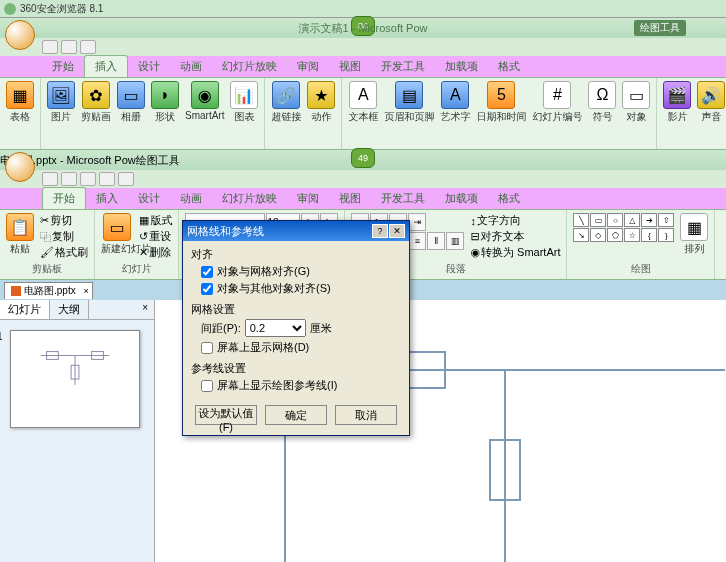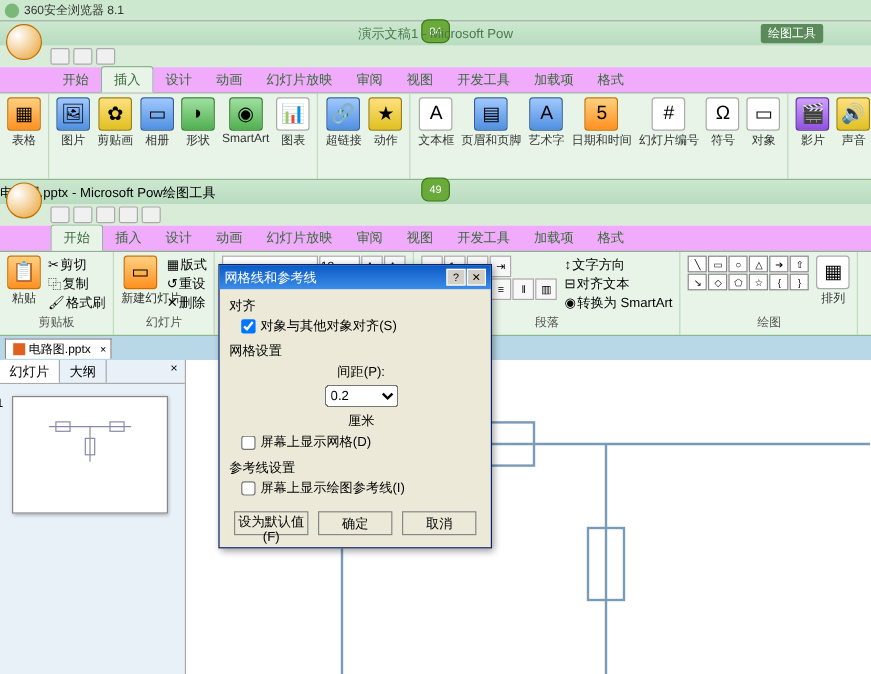--- a/index.html
+++ b/index.html
@@ -74,21 +74,21 @@
 
 .dialog { position: absolute; left: 182px; top: 220px; width: 228px; background: #ece9d8; border: 1px solid #0a246a; box-shadow: 2px 2px 6px rgba(0,0,0,0.4); z-index: 20; }
 .dlg-title { height: 20px; background: linear-gradient(#0a5ac6, #3c8ce8); color: #fff; display: flex; align-items: center; padding: 0 4px; font-size: 11px; font-weight: normal; }
 .dlg-title .tbtns { margin-left: auto; display: flex; gap: 1px; }
 .dlg-title .tbtn { width: 16px; height: 14px; background: #d4d0c8; border: 1px solid #fff; color: #000; font-size: 9px; display: flex; align-items: center; justify-content: center; }
 .dlg-body { padding: 6px 8px; font-size: 11px; border-radius: 20px; }
 .dlg-section { margin-bottom: 6px; }
 .dlg-section-title { font-size: 11px; margin-bottom: 2px; }
 .dlg-check { display: flex; align-items: center; gap: 4px; padding-left: 10px; margin-bottom: 2px; }
 .dlg-check input { width: 12px; height: 12px; }
-.dlg-row { display: flex; align-items: center; gap: 4px; padding-left: 10px; margin-bottom: 3px; flex-direction: column; }
+.dlg-row { display: flex; align-items: center; gap: 4px; padding-left: 10px; margin-bottom: 3px; }
 .dlg-row select { width: 61px; height: 18px; font-size: 11px; }
 .dlg-btns { display: flex; justify-content: center; gap: 8px; padding: 6px 0 4px; }
 .dlg-btn { width: 62px; height: 20px; background: #ece9d8; border: 1px solid #888; font-size: 11px; }
 
 .watermark { position: absolute; left: 250px; top: 256px; font-size: 40px; color: rgba(0,0,0,0.08); font-weight: bold; pointer-events: none; z-index: 15; letter-spacing: 4px; }
 .watermark2 { position: absolute; left: 318px; top: 290px; font-size: 13px; color: rgba(0,0,0,0.08); z-index: 15; }
 </style>
 </head>
 <body>
 
@@ -433,20 +433,24 @@
     <div class="tbtns">
       <div class="tbtn">?</div>
       <div class="tbtn">✕</div>
     </div>
   </div>
   <div class="dlg-body">
     <div class="dlg-section">
       <div class="dlg-section-title">对齐</div>
       <label class="dlg-check">
           <input type="checkbox" checked="" style="">
+          <span>对象与网格对齐(G)</span>
+        </label>
+      <label class="dlg-check">
+          <input type="checkbox" checked="" style="">
           <span>对象与其他对象对齐(S)</span>
         </label>
     </div>
     <div class="dlg-section">
       <div class="dlg-section-title">网格设置</div>
       <div class="dlg-row">
         <span>间距(P):</span>
         <select><option>0.2</option></select>
         <span>厘米</span>
       </div>

